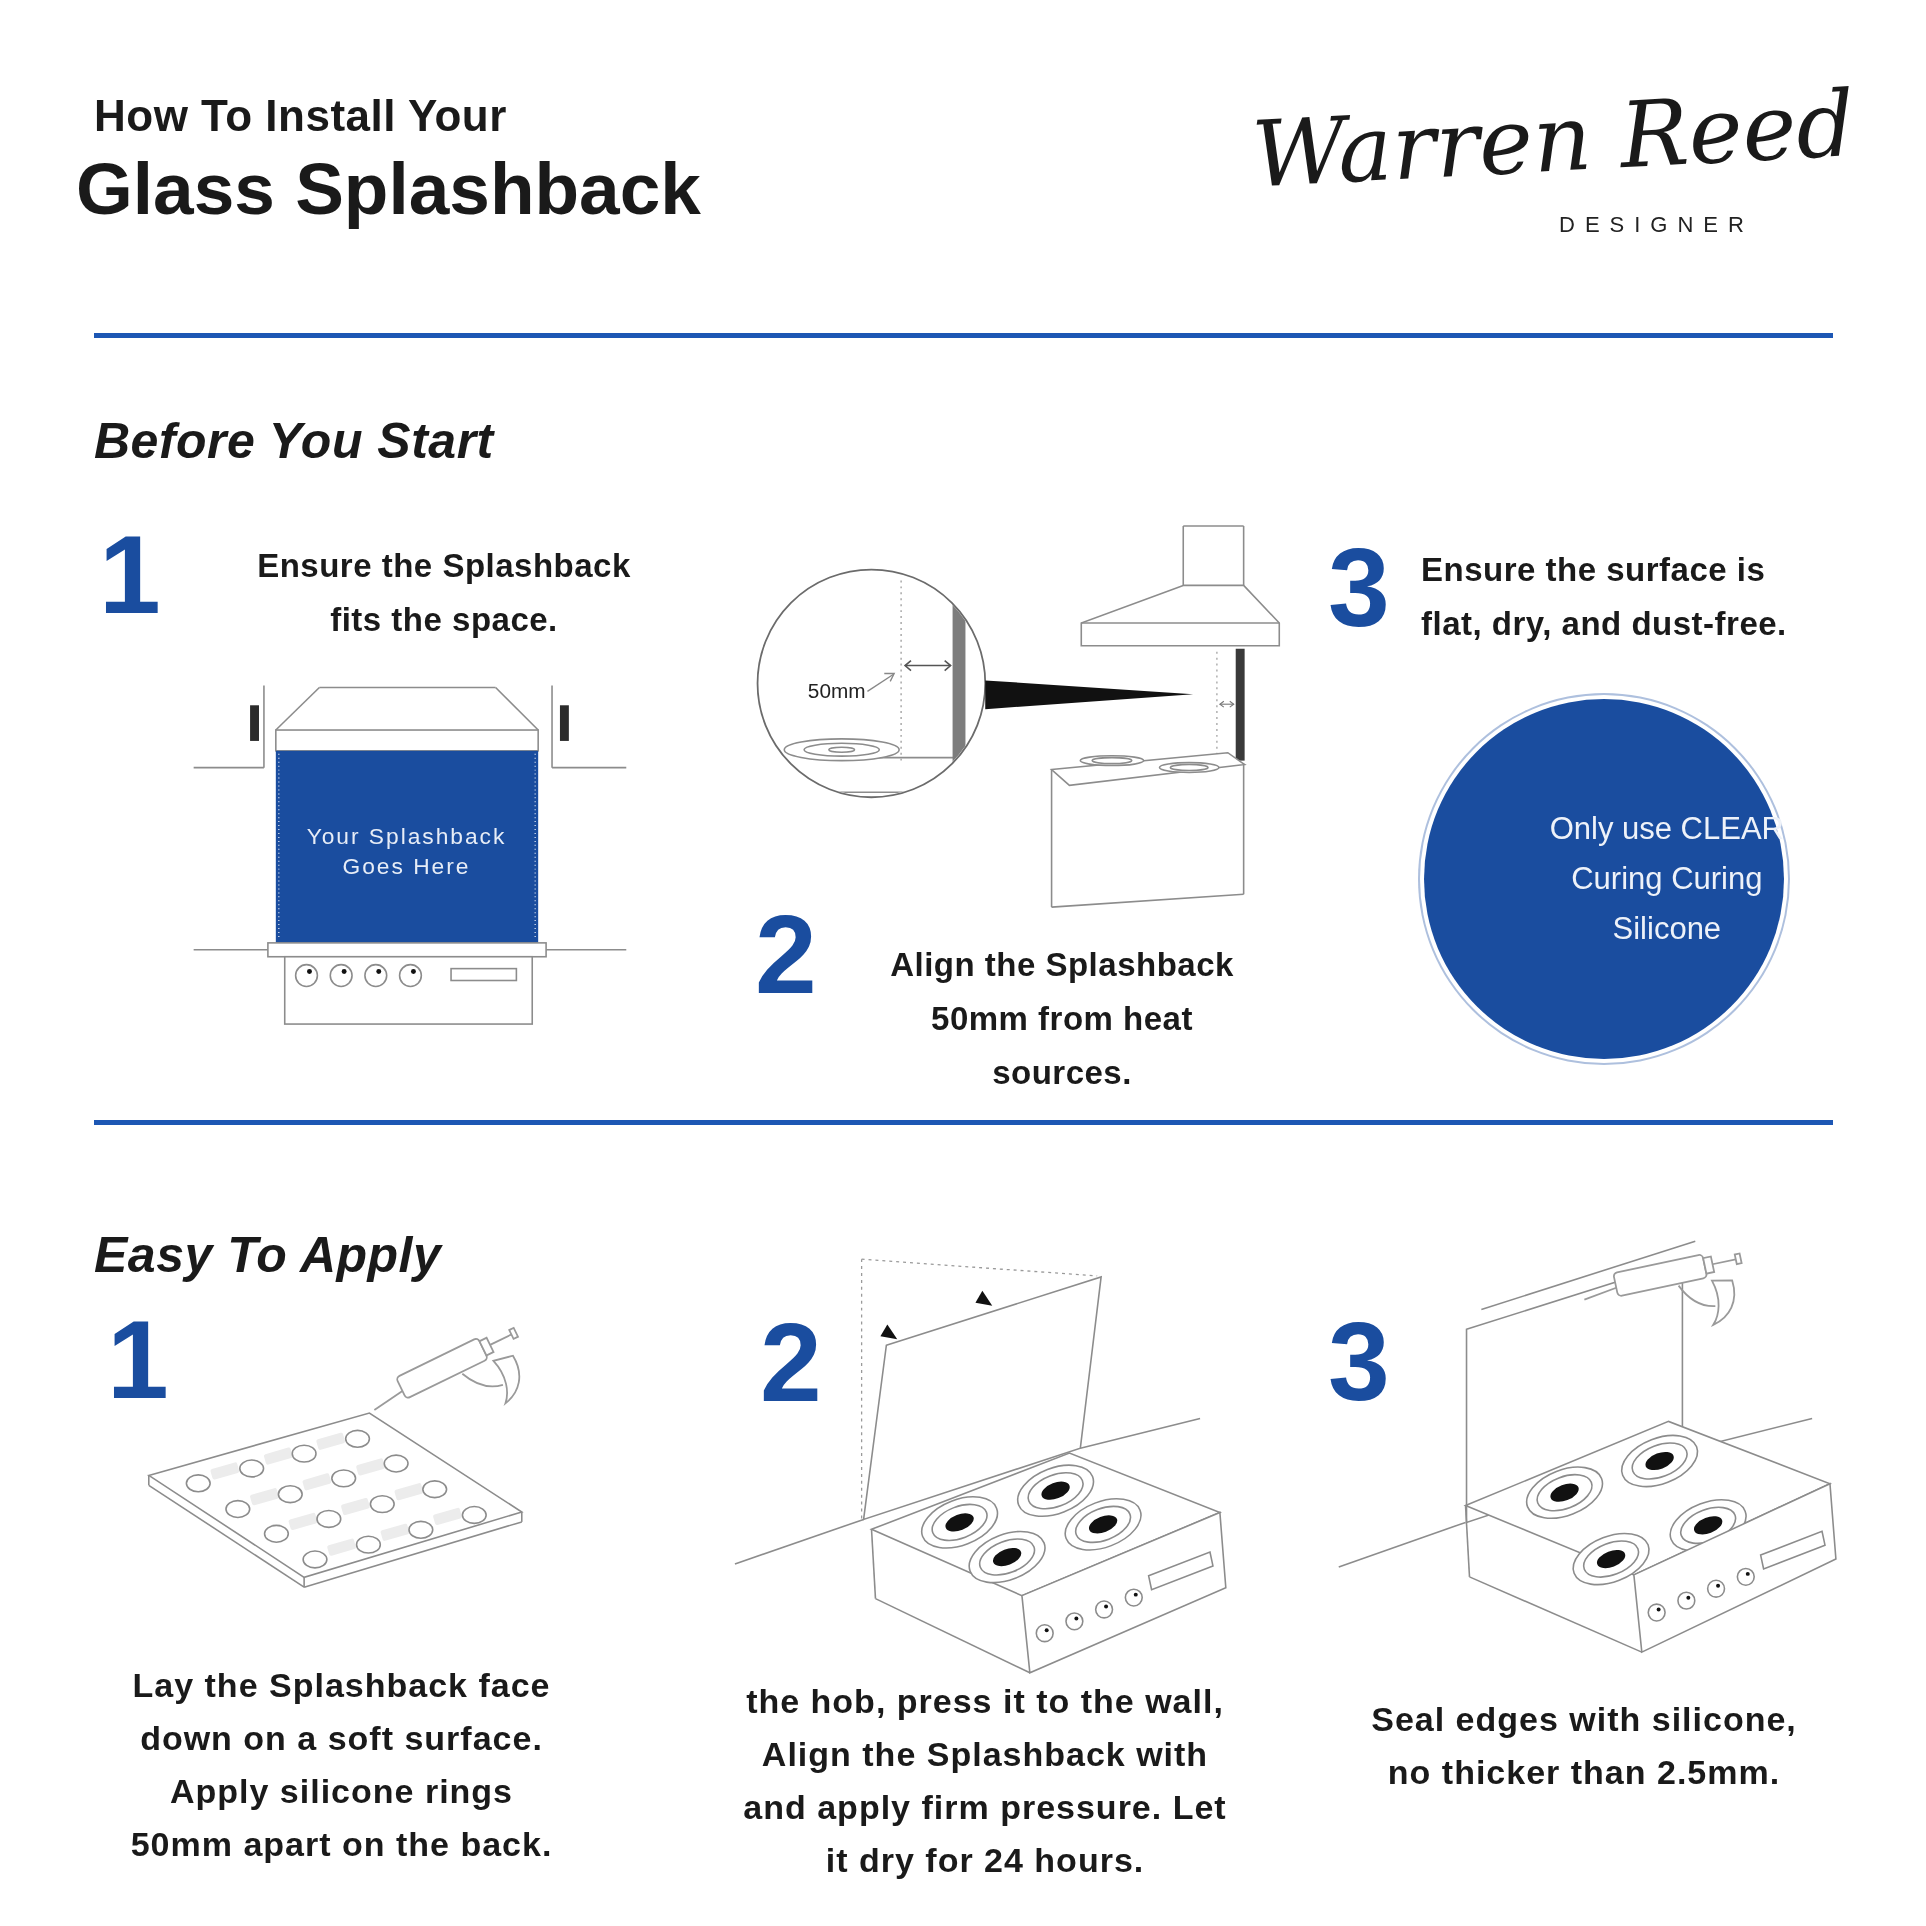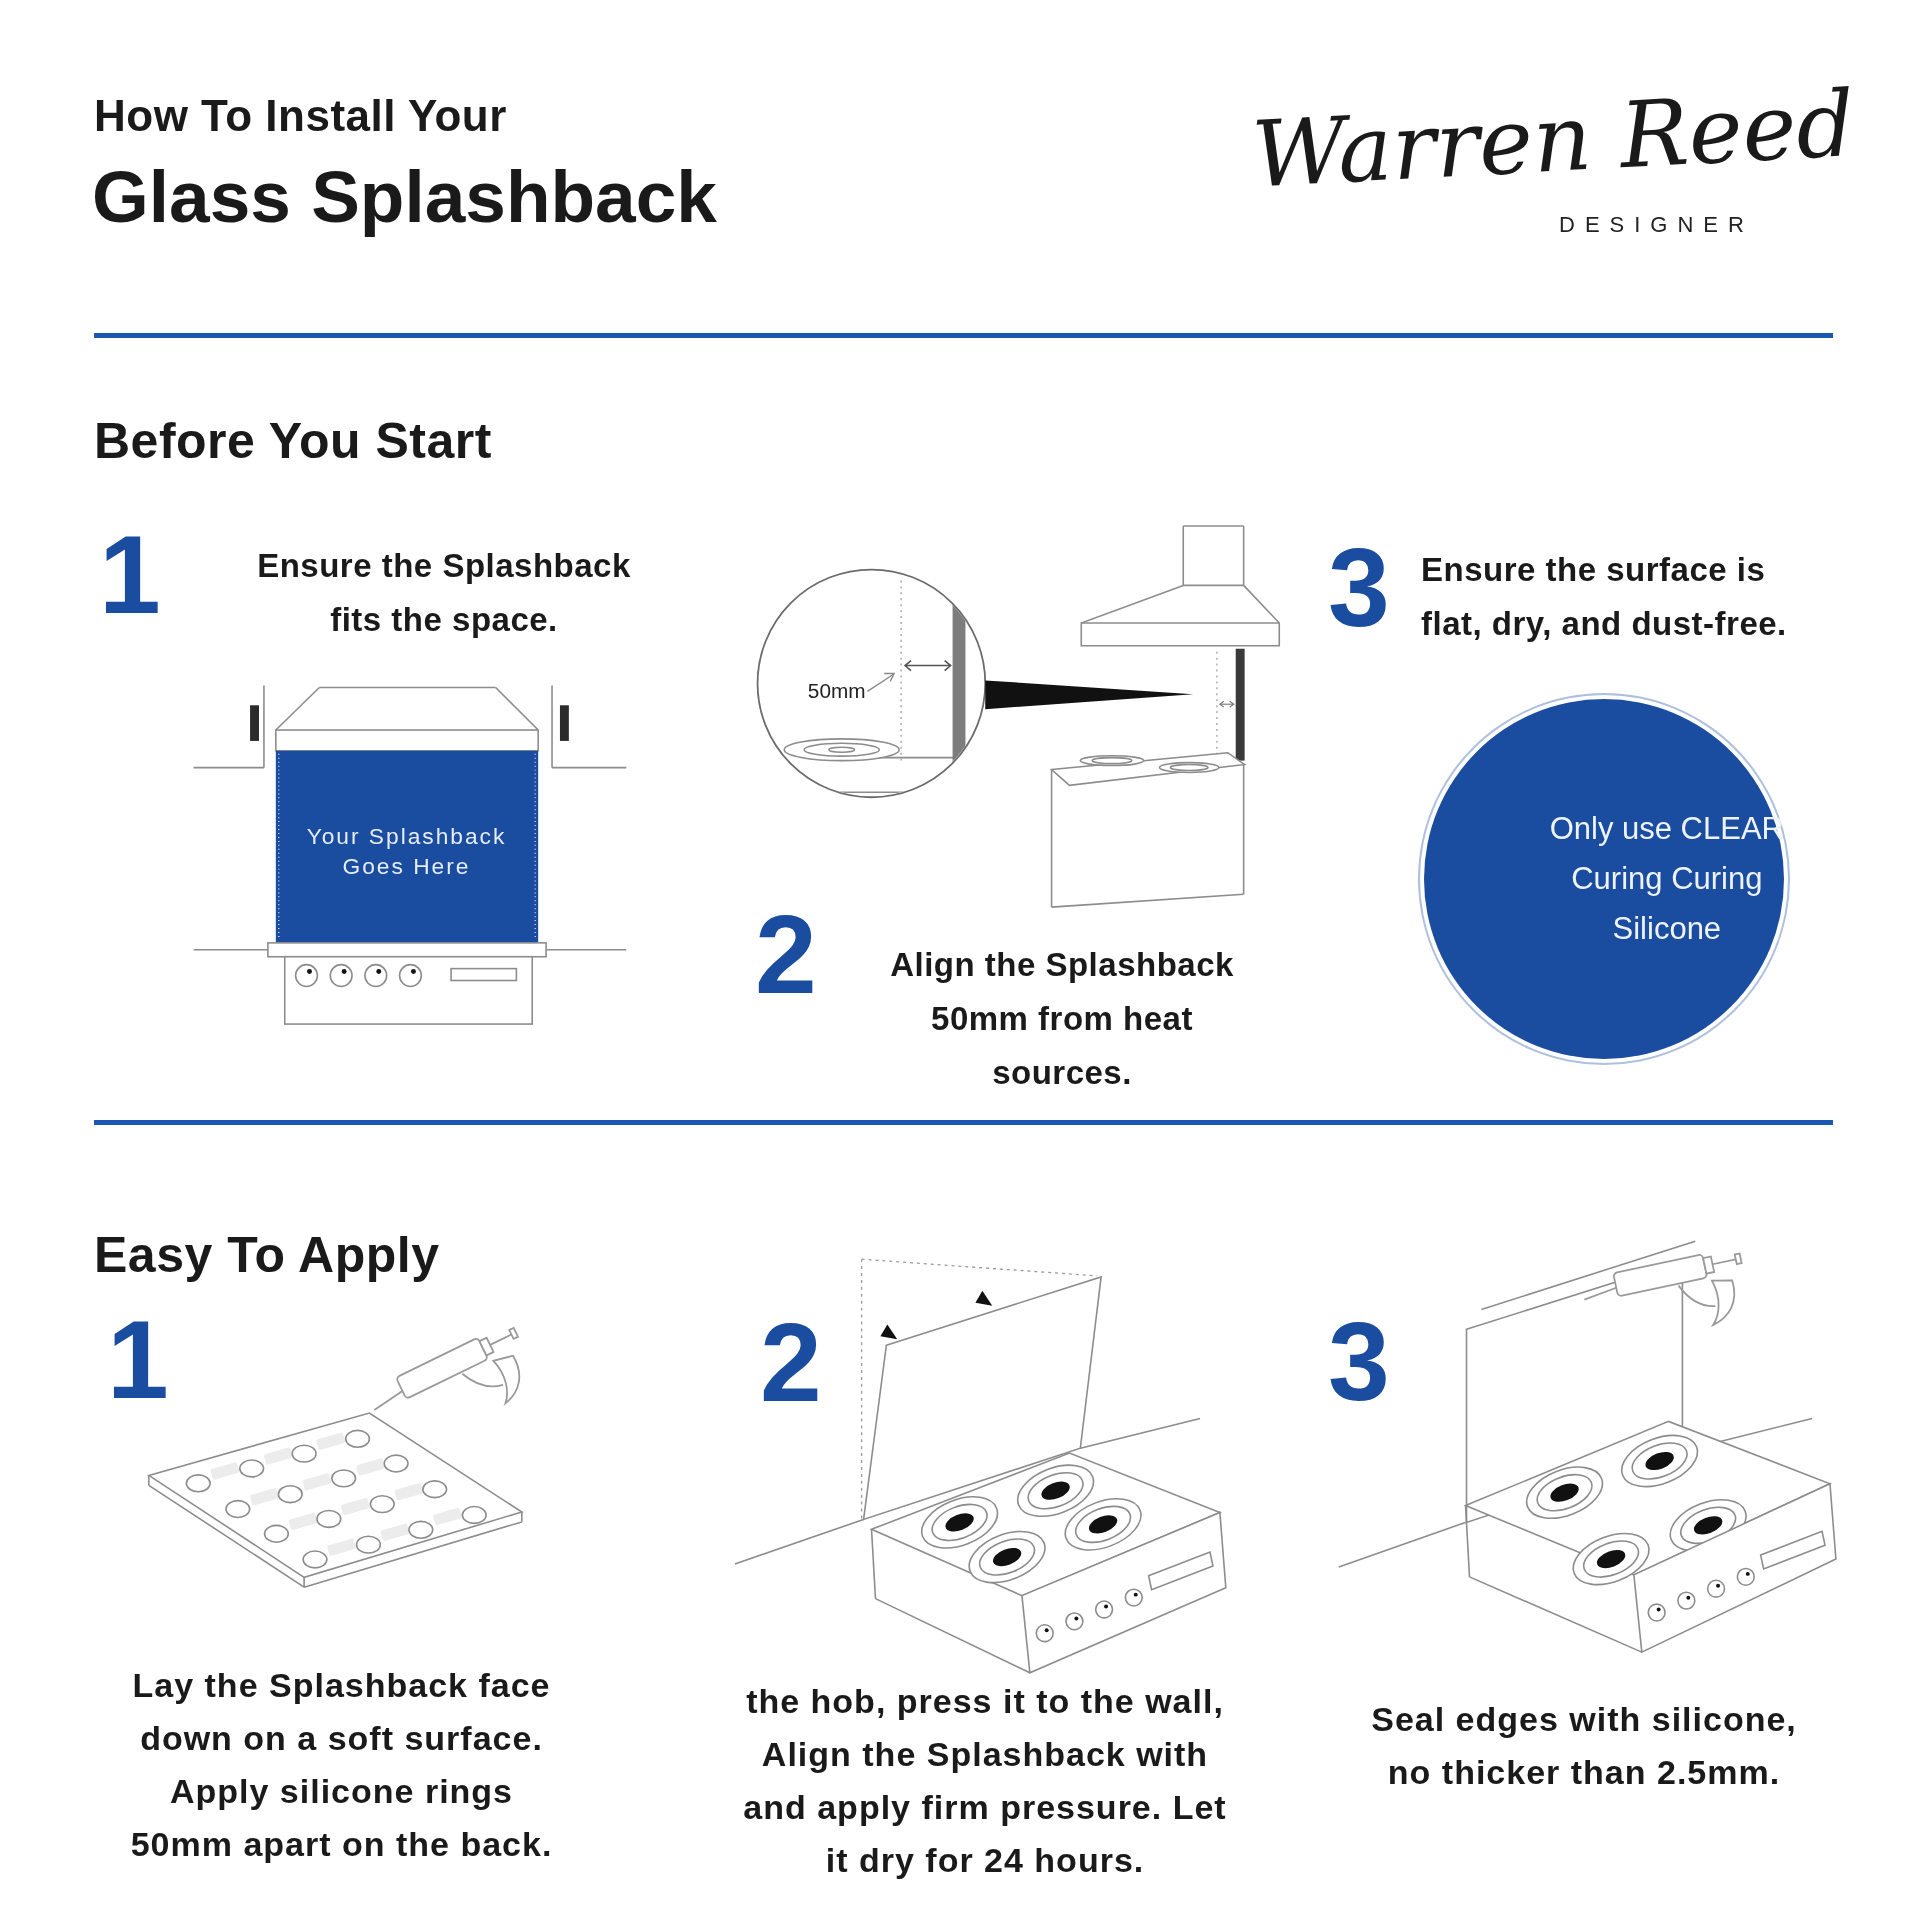--- a/index.html
+++ b/index.html
@@ -10,21 +10,21 @@
   }
   .abs { position:absolute; }
   .title1 { font-size:44px; font-weight:700; letter-spacing:0.5px; }
   .title2 { font-size:73px; font-weight:700; letter-spacing:0; }
   .logo-name {
     font-family:"DejaVu Serif", serif; font-style:italic; font-size:91px;
     transform:rotate(-3deg); white-space:nowrap; text-align:center; font-weight:400;
   }
   .logo-sub { font-size:22px; letter-spacing:10px; font-weight:400; color:#222; }
   .rule { height:5px; background:var(--rule); }
-  .h2 { font-size:50px; font-weight:700; letter-spacing:0.5px; }
+  .h2 { font-size:50px; font-weight:700; letter-spacing:0.5px;font-style:italic; }
   .stepnum { font-size:111px; font-weight:700; color:var(--accent); line-height:1; }
   .steptext { font-size:33px; font-weight:700; line-height:54px; letter-spacing:0.5px; }
   .center { text-align:center; }
   .caption { font-size:34px; font-weight:700; line-height:53px; letter-spacing:1px; text-align:center; }
   .note-circle {
     width:360px; height:360px; border-radius:50%; background:var(--accent);
     box-shadow:0 0 0 4px #ffffff, 0 0 0 6px #aec0de;
     display:flex; align-items:center; justify-content:flex-end;
   }
   .note-text { font-size:31px; line-height:50px; color:#eef2f9; text-align:center; font-weight:400; }
@@ -35,21 +35,21 @@
   svg text { font-family:"Liberation Sans", sans-serif; }
   .splash-label { font-size:23px; letter-spacing:2px; fill:#e7edf7; }
   .mm { font-size:21px; fill:#222222; }
 </style>
 </head>
 <body>
 
 <div class="canvas">
 
   <div class="abs title1" style="left:94px; top:91px;">How To Install Your</div>
-  <div class="abs title2" style="left:92px; top:147px;margin-top:8px;">Glass Splashback</div>
+  <div class="abs title2" style="left:76px; top:147px;">Glass Splashback</div>
 
   <div class="abs" style="left:1252px; top:87px; width:594px;">
     <div class="logo-name">Warren Reed</div>
     <div class="logo-sub" style="text-align:left; padding-left:307px; margin-top:20px;">DESIGNER</div>
   </div>
 
   <div class="abs rule" style="left:94px; top:333px; width:1739px;"></div>
 
   <div class="abs h2" style="left:94px; top:412px;">Before You Start</div>
 

